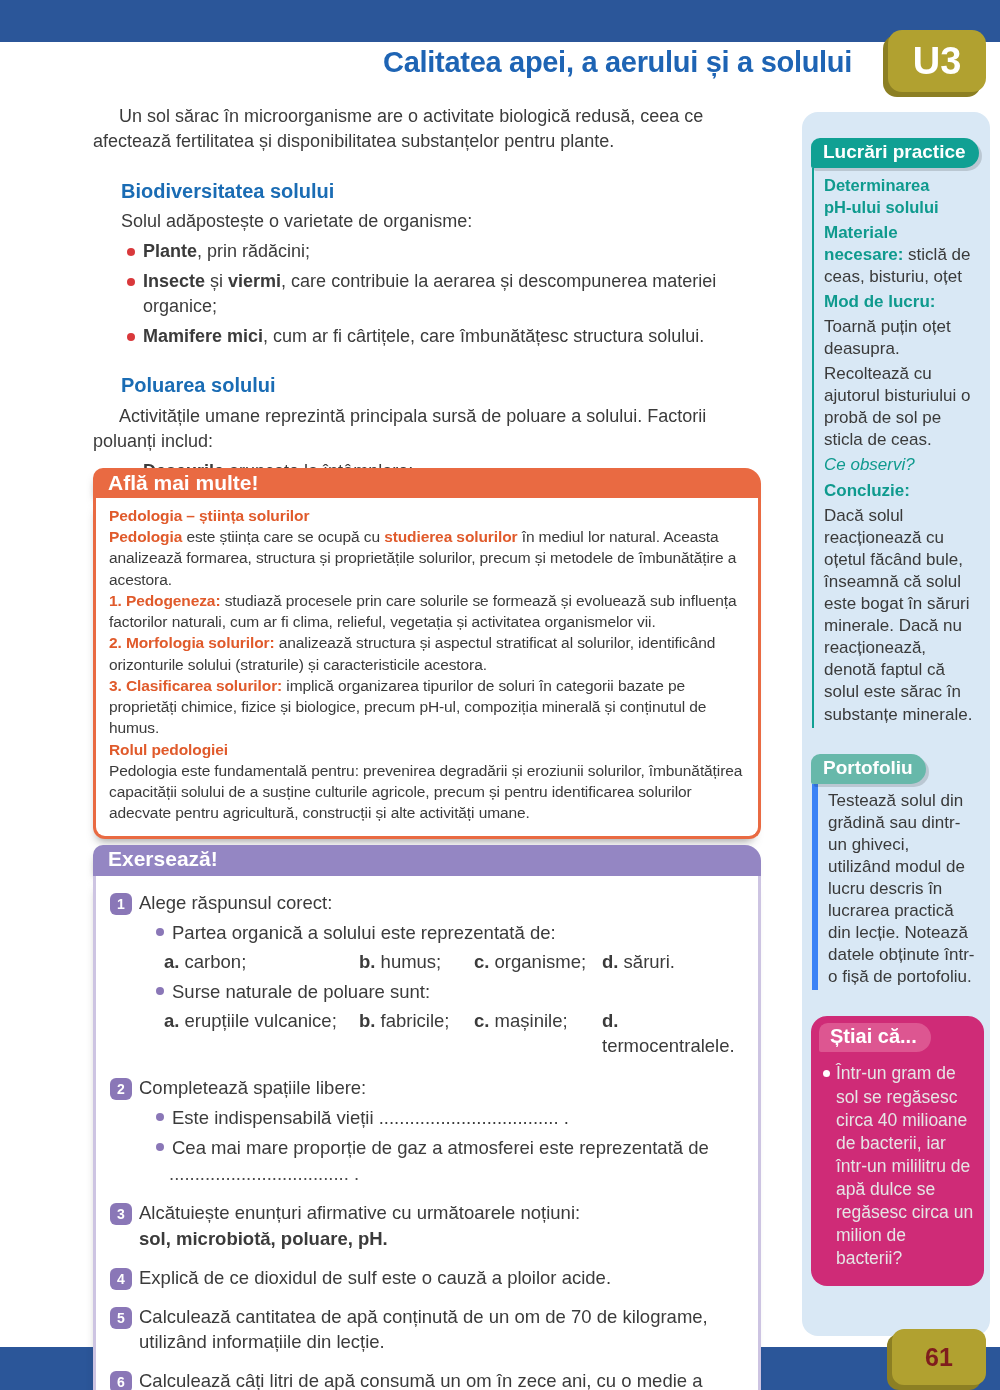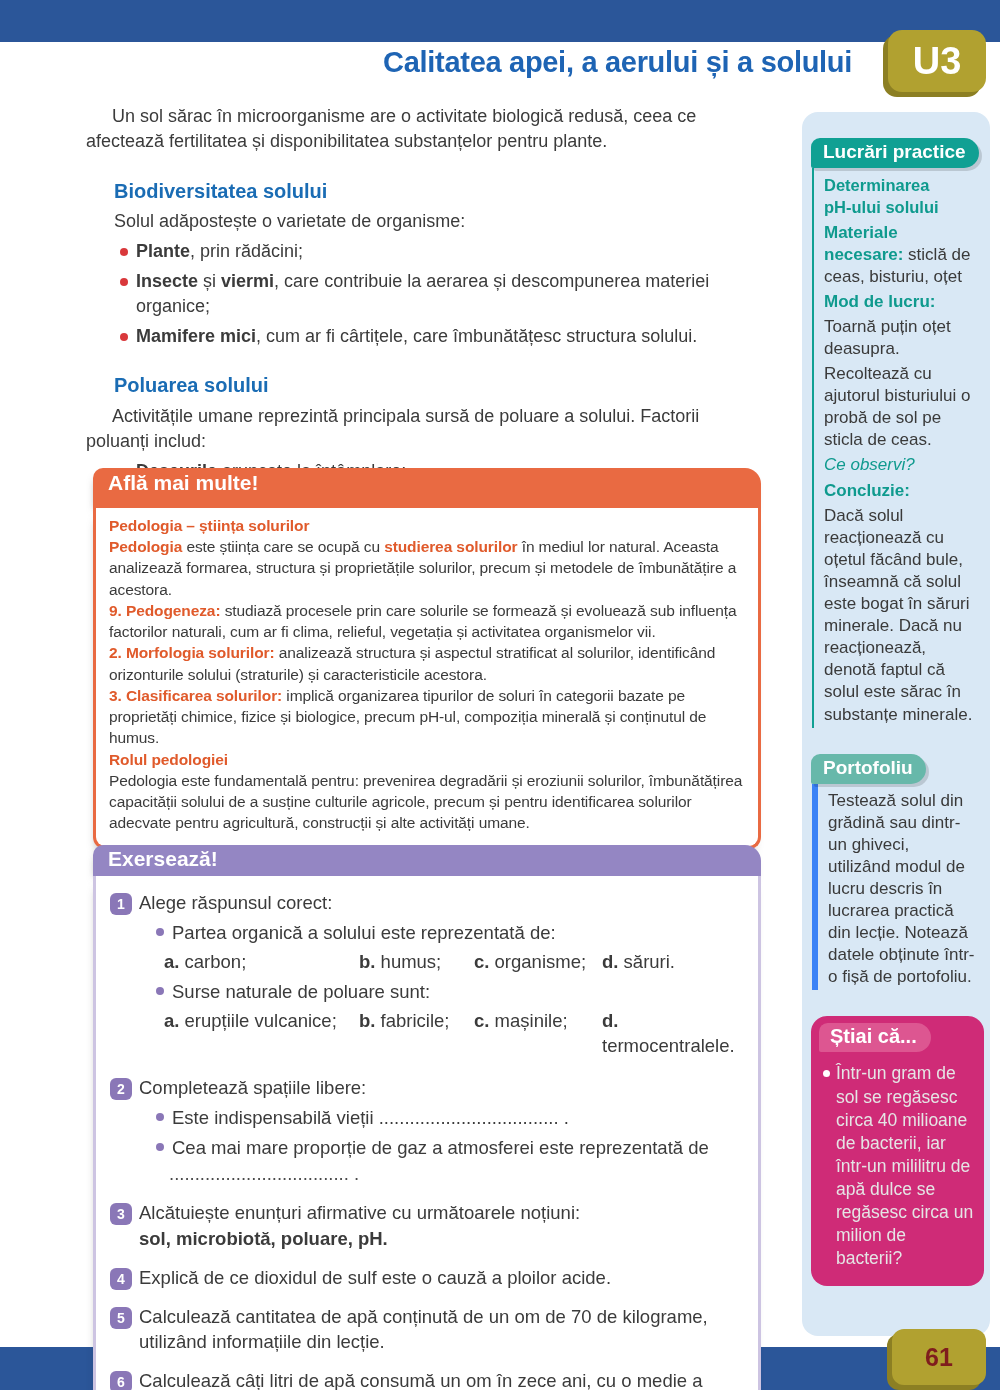--- a/index.html
+++ b/index.html
@@ -21,34 +21,34 @@
     display:flex; align-items:center; justify-content:center;
     color:#fff; font-size:38px; font-weight:bold;
   }
   .page-badge {
     position:absolute; top:1329px; right:14px; width:94px; height:56px;
     background:#b1a130; border-radius:12px; box-shadow:-5px 5px 0 #8c7f23;
     display:flex; align-items:center; justify-content:center;
     color:#7f1d1d; font-size:25px; font-weight:bold;
   }
   
-  .main { position:absolute; left:86px; top:104px; width:672px; font-size:18px; line-height:1.38; }
+  .main { position:absolute; left:93px; top:104px; width:672px; font-size:18px; line-height:1.38; }
   .intro { text-indent:26px; }
   .sec-heading { color:#1a6cb4; font-size:20px; font-weight:bold; margin:24px 0 4px 28px; }
   .sec-lead { margin-left:28px; }
   .hang { text-indent:26px; margin-top:24px; }
   .bullet { display:flex; margin:5px 0 0 34px; }
   .dot { width:8px; height:8px; border-radius:50%; margin:9px 8px 0 0; flex:none; }
   .dot.red { background:#d9383b; }
   .dot.purple { background:#8a77b7; }
   .dot.white { background:#fff; }
   
   .lm-box { position:absolute; left:93px; top:468px; width:668px; }
   .lm-header {
-    background:#e96a42; border-radius:10px 16px 0 0; height:40px;
+    background:#e96a42; border-radius:10px 16px 0 0; height:30px;
     color:#fff; font-size:21px; font-weight:bold; padding:3px 0 0 15px;
     box-shadow:-2px 6px 8px -5px rgba(60,60,60,.55);
   }
   .lm-body {
     border:3px solid #e96a42; border-top:none; border-radius:0 0 12px 12px;
     background:#fff; padding:7px 12px 12px 13px;
     font-size:15.5px; line-height:1.37; letter-spacing:-0.1px;
     box-shadow:-2px 8px 10px -6px rgba(60,60,60,.5);
   }
   .lm-body b.o, .lm-sub { color:#e05a2b; }
@@ -155,21 +155,21 @@
       <span><b>Pesticidele</b><span> utilizate în agricultură contaminează solul și afectează biodiversitatea.</span></span>
     </div>
   </div>
 </div>
 
 <div class="lm-box">
   <div class="lm-header">Află mai multe!</div>
   <div class="lm-body">
     <div class="lm-sub">Pedologia – știința solurilor</div>
     <div><b class="o">Pedologia</b><span> este știința care se ocupă cu </span><b class="o">studierea solurilor</b><span> în mediul lor natural. Aceasta analizează formarea, structura și proprietățile solurilor, precum și metodele de îmbunătățire a acestora.</span></div>
-    <div><b class="o">9. Pedogeneza:</b><span> studiază procesele prin care solurile se formează și evoluează sub influența factorilor naturali, cum ar fi clima, relieful, vegetația și activitatea organismelor vii.</span></div>
+    <div><b class="o">1. Pedogeneza:</b><span> studiază procesele prin care solurile se formează și evoluează sub influența factorilor naturali, cum ar fi clima, relieful, vegetația și activitatea organismelor vii.</span></div>
     <div><b class="o">2. Morfologia solurilor:</b><span> analizează structura și aspectul stratificat al solurilor, identificând orizonturile solului (straturile) și caracteristicile acestora.</span></div>
     <div><b class="o">3. Clasificarea solurilor:</b><span> implică organizarea tipurilor de soluri în categorii bazate pe proprietăți chimice, fizice și biologice, precum pH-ul, compoziția minerală și conținutul de humus.</span></div>
     <div class="lm-sub">Rolul pedologiei</div>
     <div>Pedologia este fundamentală pentru: prevenirea degradării și eroziunii solurilor, îmbunătățirea capacității solului de a susține culturile agricole, precum și pentru identificarea solurilor adecvate pentru agricultură, construcții și alte activități umane.</div>
   </div>
 </div>
 
 <div class="ex-box">
   <div class="ex-header">Exersează!</div>
   <div class="ex-body">

